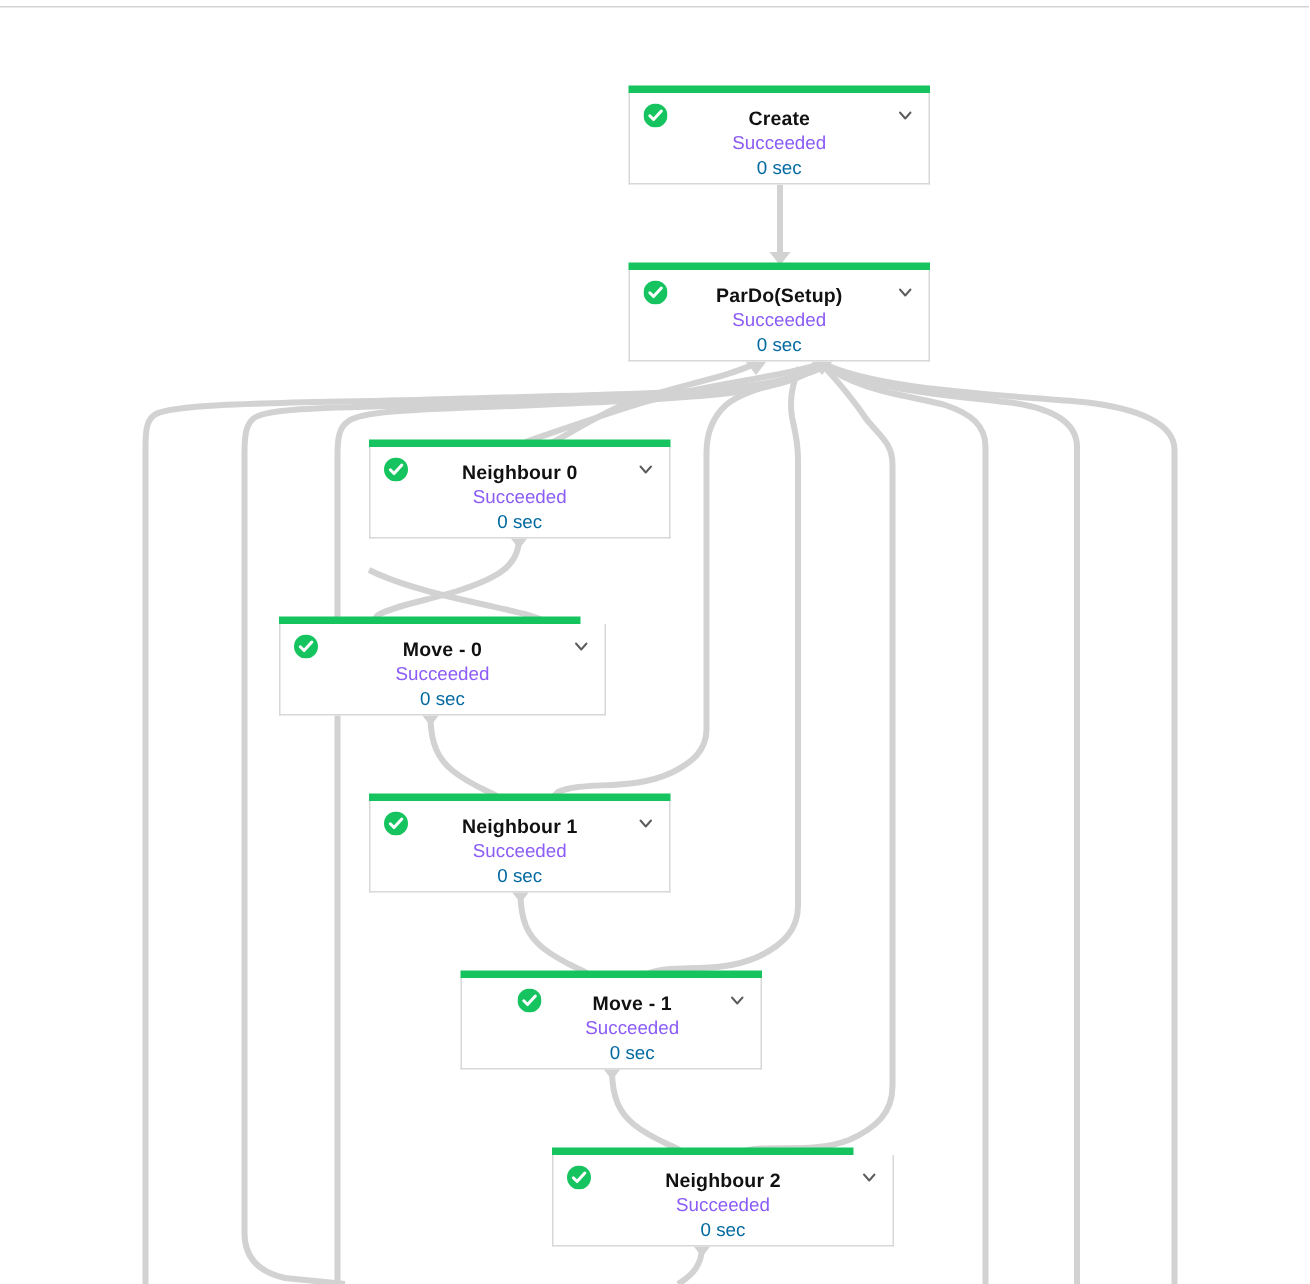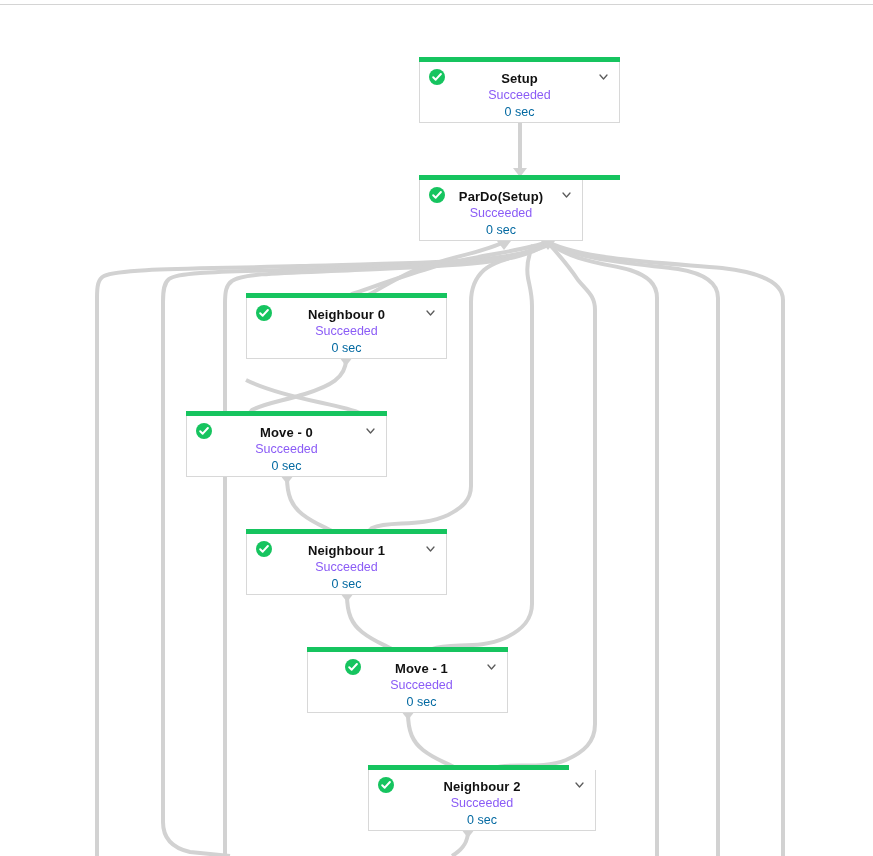--- a/index.html
+++ b/index.html
@@ -181,27 +181,27 @@
     <div class="node" style="left:419px; top:62px; width:201px; height:61px;">
       <div class="node-topbar" style="width:201px;"></div>
       <div class="node-body">
         <svg class="status-icon" viewBox="0 0 16 16">
           <circle cx="8" cy="8" r="8" fill="#16c45f"></circle>
           <path d="M4.2 8.2 L6.7 10.7 L11.9 5.0" stroke="#ffffff" stroke-width="2" fill="none" stroke-linecap="round" stroke-linejoin="round"></path>
         </svg>
         <svg class="chevron" viewBox="0 0 13 13">
           <path d="M3 5 L6.5 9 L10 5" stroke="#5c5c5c" stroke-width="1.3" fill="none" stroke-linecap="round" stroke-linejoin="round"></path>
         </svg>
-        <div class="node-title">Setup</div>
-        <div class="node-status">Succeeded</div>
-        <div class="node-duration">0 sec</div>
-      </div>
-    </div>
-
-    <div class="node" style="left:419px; top:180px; width:164px; height:61px;">
+        <div class="node-title">Create</div>
+        <div class="node-status">Succeeded</div>
+        <div class="node-duration">0 sec</div>
+      </div>
+    </div>
+
+    <div class="node" style="left:419px; top:180px; width:201px; height:61px;">
       <div class="node-topbar" style="width:201px;"></div>
       <div class="node-body">
         <svg class="status-icon" viewBox="0 0 16 16">
           <circle cx="8" cy="8" r="8" fill="#16c45f"></circle>
           <path d="M4.2 8.2 L6.7 10.7 L11.9 5.0" stroke="#ffffff" stroke-width="2" fill="none" stroke-linecap="round" stroke-linejoin="round"></path>
         </svg>
         <svg class="chevron" viewBox="0 0 13 13">
           <path d="M3 5 L6.5 9 L10 5" stroke="#5c5c5c" stroke-width="1.3" fill="none" stroke-linecap="round" stroke-linejoin="round"></path>
         </svg>
         <div class="node-title">ParDo(Setup)</div>
@@ -219,21 +219,21 @@
         </svg>
         <svg class="chevron" viewBox="0 0 13 13">
           <path d="M3 5 L6.5 9 L10 5" stroke="#5c5c5c" stroke-width="1.3" fill="none" stroke-linecap="round" stroke-linejoin="round"></path>
         </svg>
         <div class="node-title">Neighbour 0</div>
         <div class="node-status">Succeeded</div>
         <div class="node-duration">0 sec</div>
       </div>
     </div>
 
-    <div class="node" style="left:186px; top:416px; width:201px; height:61px;">
+    <div class="node" style="left:186px; top:416px; width:218px; height:61px;">
       <div class="node-topbar" style="width:201px;"></div>
       <div class="node-body">
         <svg class="status-icon" viewBox="0 0 16 16">
           <circle cx="8" cy="8" r="8" fill="#16c45f"></circle>
           <path d="M4.2 8.2 L6.7 10.7 L11.9 5.0" stroke="#ffffff" stroke-width="2" fill="none" stroke-linecap="round" stroke-linejoin="round"></path>
         </svg>
         <svg class="chevron" viewBox="0 0 13 13">
           <path d="M3 5 L6.5 9 L10 5" stroke="#5c5c5c" stroke-width="1.3" fill="none" stroke-linecap="round" stroke-linejoin="round"></path>
         </svg>
         <div class="node-title">Move - 0</div>

